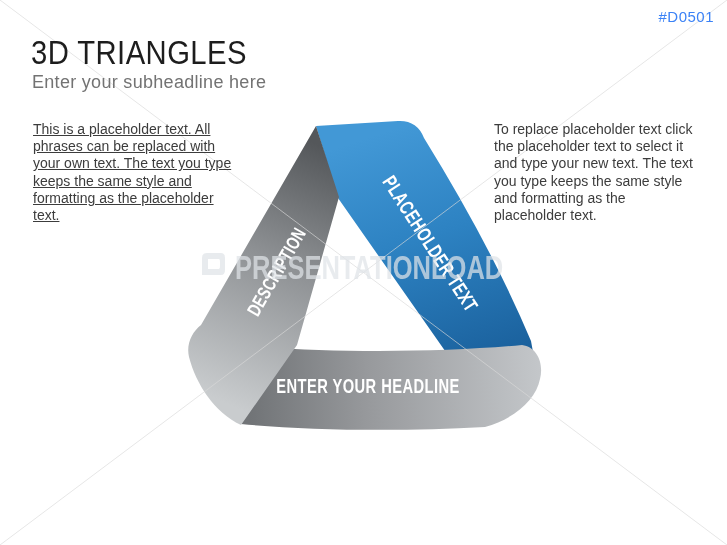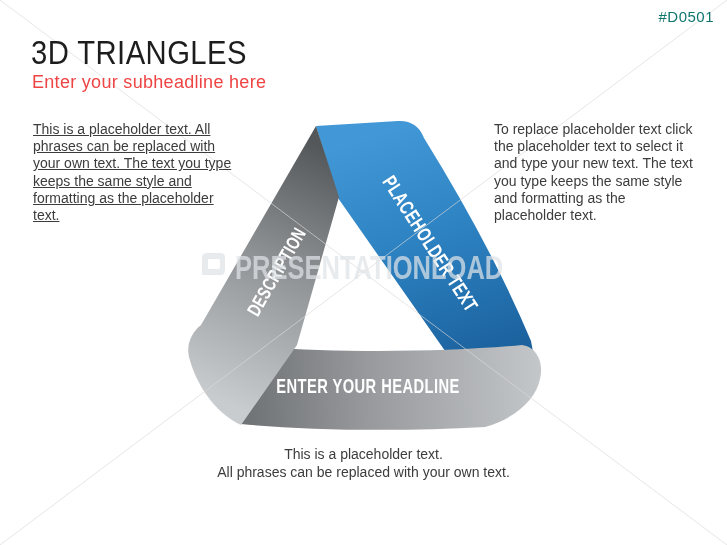--- a/index.html
+++ b/index.html
@@ -4,30 +4,30 @@
 <style>
   html,body{margin:0;padding:0;}
   body{
     width:727px;height:545px;overflow:hidden;background:#ffffff;
     font-family:"Liberation Sans", sans-serif;position:relative;
   }
   .slide{position:absolute;inset:0;background:#ffffff;}
 
   
   .page-code{
-    position:absolute;top:8px;right:13px;font-size:15px;color:#0f766e;
+    position:absolute;top:8px;right:13px;font-size:15px;color:#3b82f6;
     letter-spacing:0.5px;z-index:5;
   }
   .title{
     position:absolute;left:31px;top:33px;font-size:34px;color:#1d1d1d;
     letter-spacing:0.5px;white-space:nowrap;z-index:5;
     transform:scaleX(0.86);transform-origin:left top;
   }
   .subheadline{
-    position:absolute;left:32px;top:72px;font-size:18px;color:#ef4444;
+    position:absolute;left:32px;top:72px;font-size:18px;color:#737373;
     letter-spacing:0.3px;white-space:nowrap;z-index:5;
   }
 
   
   .para{
     position:absolute;font-size:14px;line-height:17.2px;color:#3c3c3c;z-index:5;
   }
   .para-left{left:33px;top:121px;width:205px;text-align:left;text-decoration:underline;}
   .para-right{left:494px;top:121px;width:201px;}
   .caption{
@@ -109,24 +109,20 @@
   <div class="title">3D TRIANGLES</div>
   <div class="subheadline">Enter your subheadline here</div>
 
   <div class="para para-left">This is a placeholder text. All phrases can be replaced with your own text. The text you type keeps the same style and formatting as the placeholder text.</div>
   <div class="para para-right">To replace placeholder text click the placeholder text to select it and type your new text. The text you type keeps the same style and formatting as the placeholder text.</div>
 
   <div class="band-label label-left">DESCRIPTION</div>
   <div class="band-label label-right">PLACEHOLDER TEXT</div>
   <div class="band-label label-bottom">ENTER YOUR HEADLINE</div>
 
-  <div class="caption">
-    <div>This is a placeholder text.</div>
-    <div>All phrases can be replaced with your own text.</div>
-  </div>
 
   <div class="watermark">
     <svg class="watermark-logo" viewBox="0 0 30 30">
       <path d="M9 3 H23 Q27 3 27 8 V20 Q27 25 23 25 H11 L4 25 L4 8 Q4 3 9 3 Z
                M10 9 H21 Q22 9 22 12 V16 Q22 19 21 19 H10 Z" fill="currentColor" fill-rule="evenodd"></path>
     </svg>
     <span class="watermark-text">PRESENTATIONLOAD</span>
   </div>
 
 </div>

